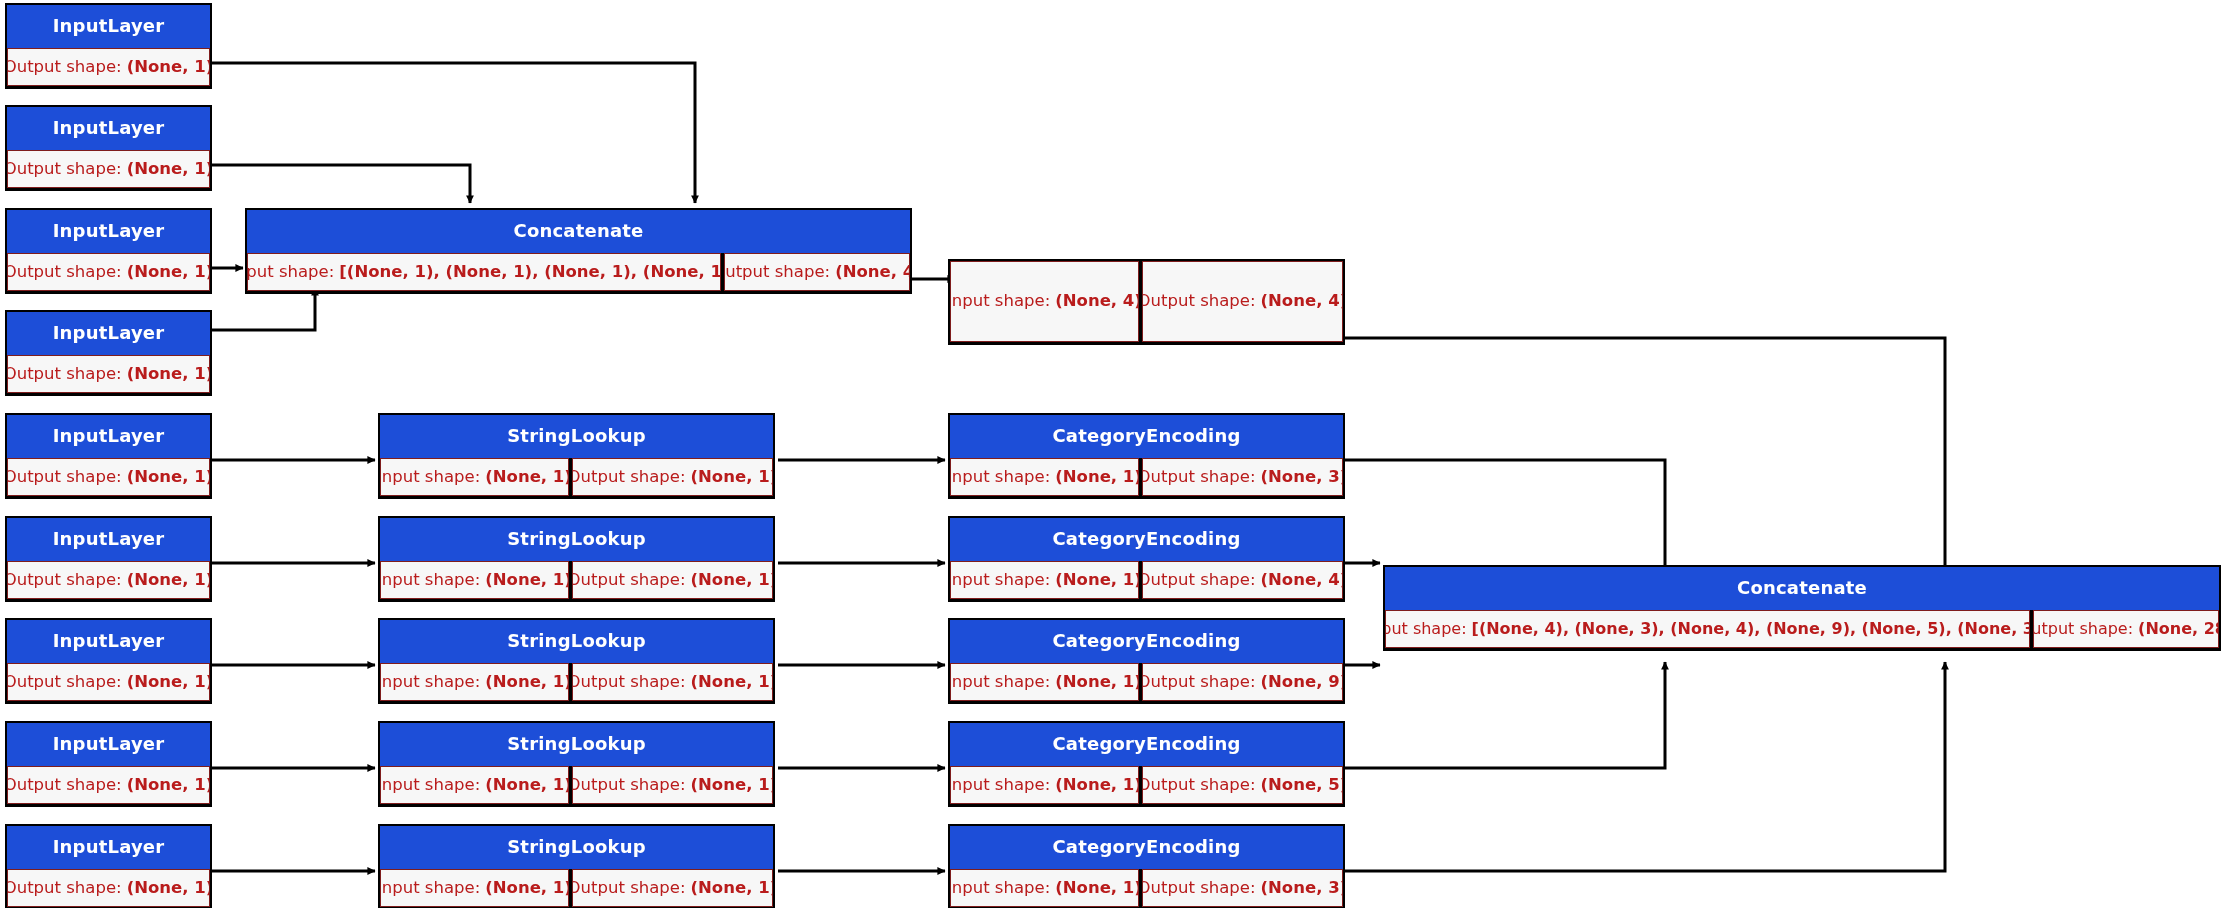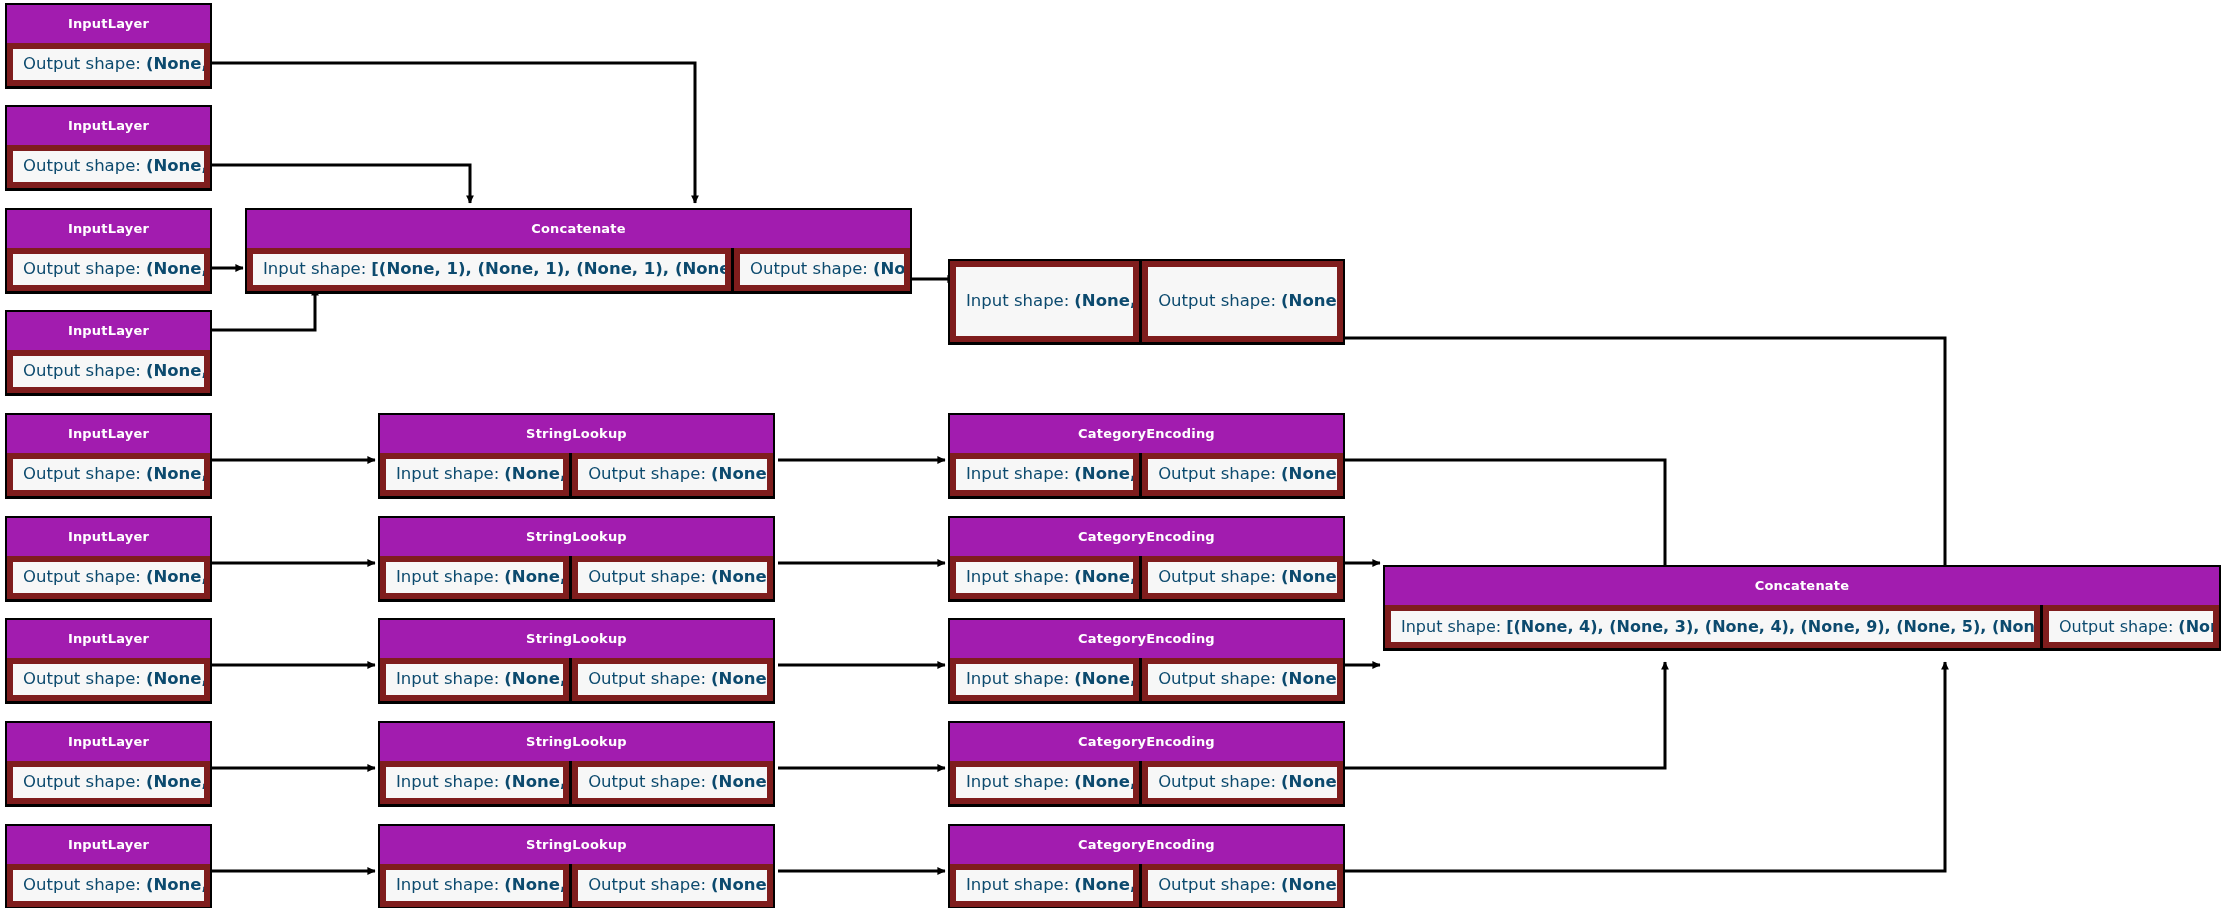--- a/index.html
+++ b/index.html
@@ -29,49 +29,49 @@
     position: absolute;
     box-sizing: border-box;
     border: 2px solid #000000;
     background: #000000;
     display: flex;
     flex-direction: column;
     z-index: 2;
   }
   .node-title {
     color: #ffffff;
-    background: #a21caf;
+    background: #1d4ed8;
     font-weight: bold;
-    font-size: 13px;
+    font-size: 18px;
     text-align: center;
     line-height: 1;
     padding: 12px 4px 13px 4px;
     letter-spacing: 0.2px;
     white-space: nowrap;
     overflow: hidden;
   }
   .node-shapes {
     display: flex;
     flex-direction: row;
     flex: 1 1 auto;
     background: #000000;
     gap: 3px;
     padding: 0 0 1px 0;
   }
   .shape-cell {
     background: #f7f7f7;
-    color: #0c4a6e;
+    color: #b91c1c;
     font-size: 16.5px;
     display: flex;
     align-items: center;
-    justify-content: flex-start;
+    justify-content: center;
     padding: 0 10px;
     white-space: nowrap;
     overflow: hidden;
-    border: 6px solid #7f1d1d;
+    border: 1px solid #7f1d1d;
     line-height: 1;
     flex: 1 1 auto;
   }
   .shape-cell .lbl { font-weight: normal; }
   .shape-cell .val { font-weight: bold; margin-left: 5px; }
 </style>
 </head>
 <body>
 
 <div id="canvas">

